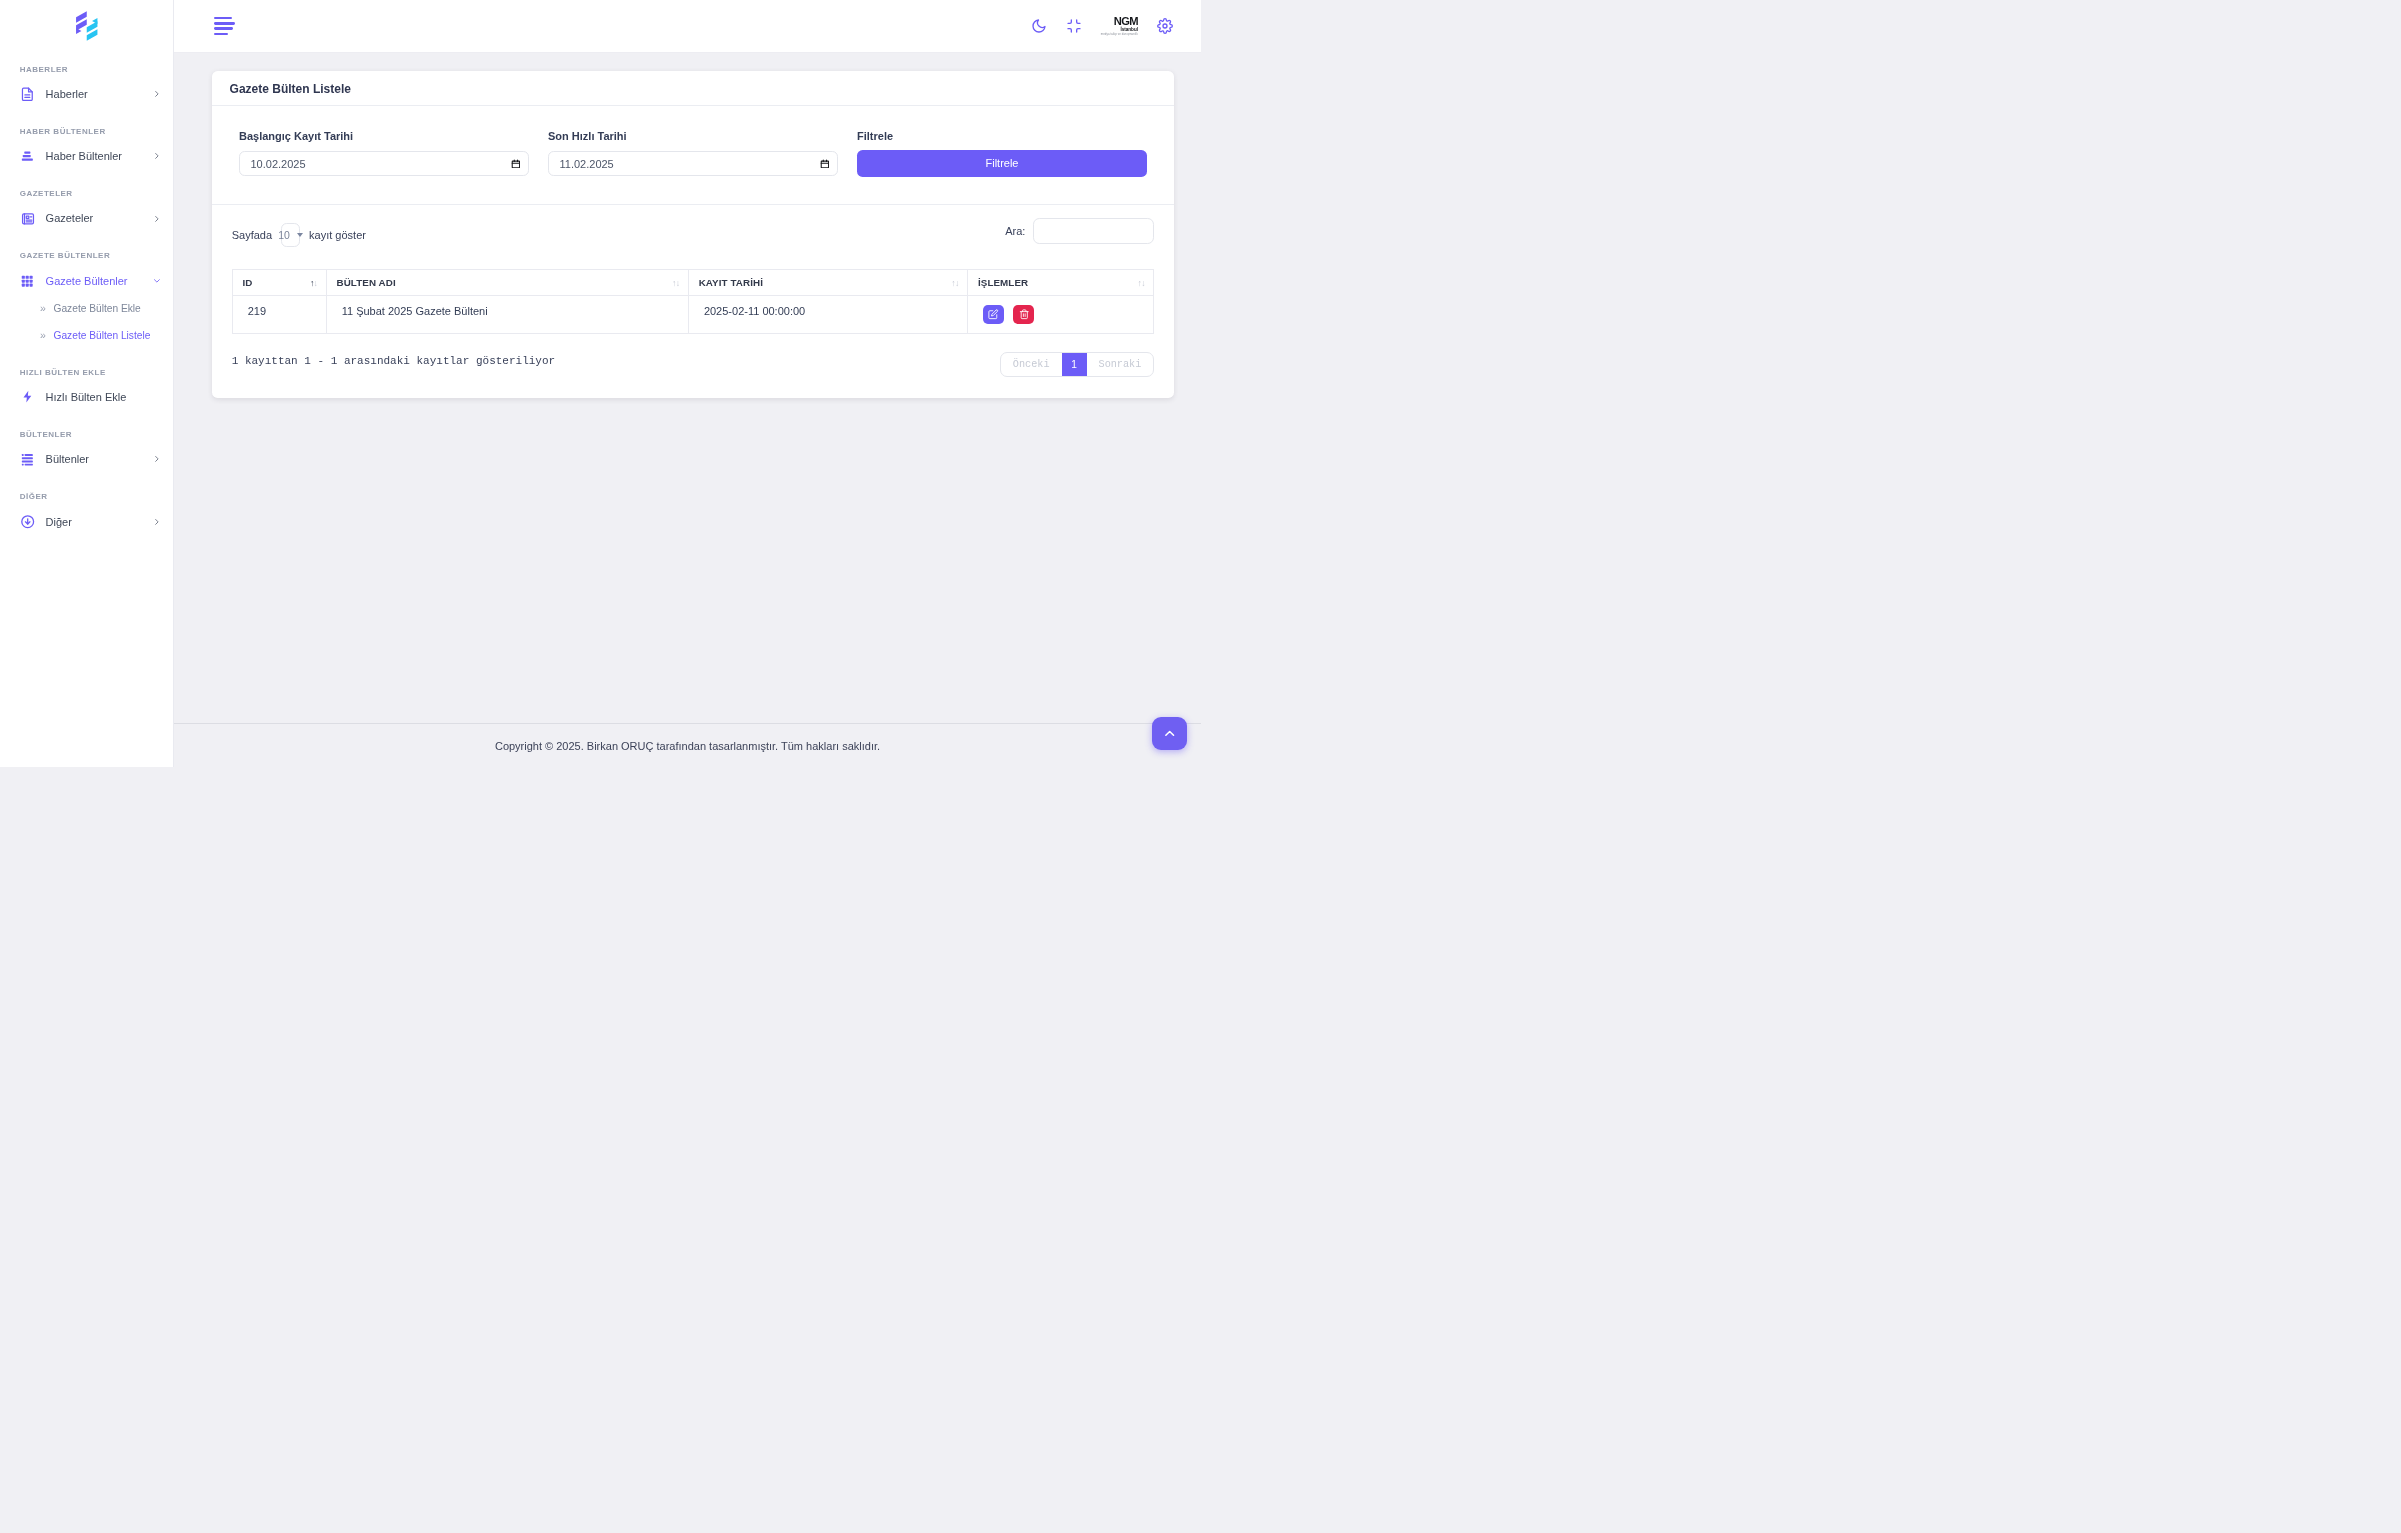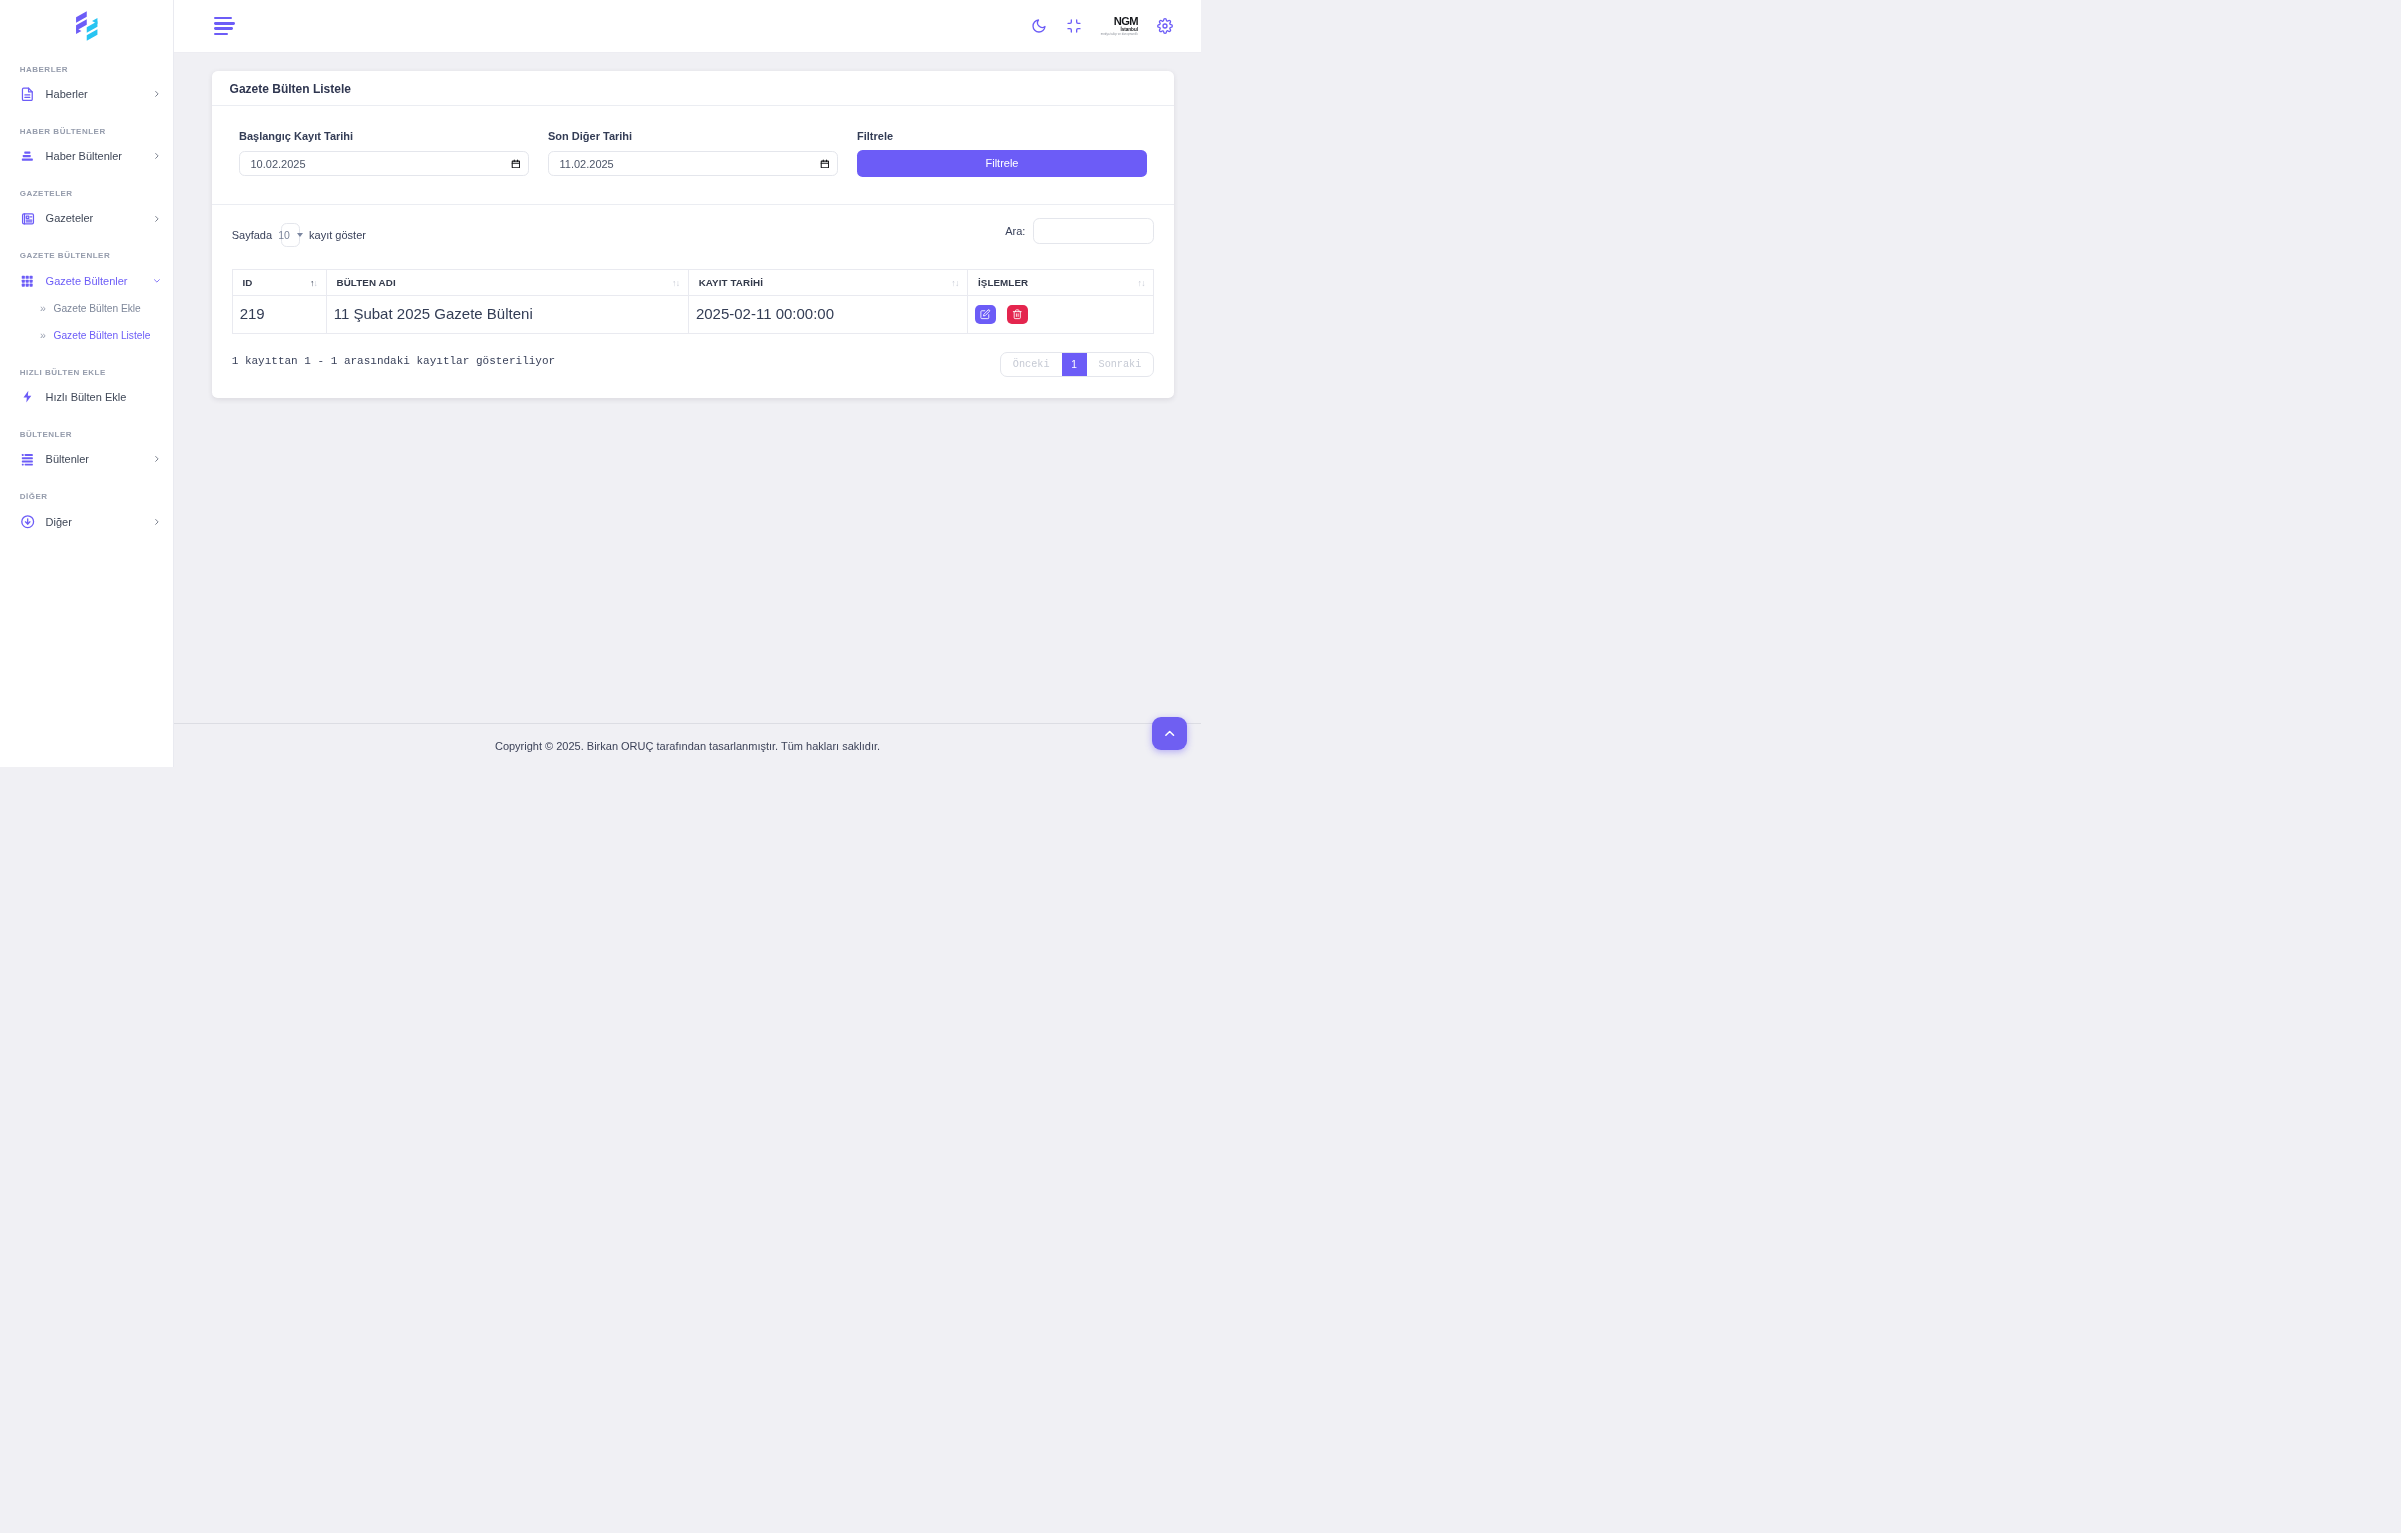--- a/index.html
+++ b/index.html
@@ -112,21 +112,21 @@
   table.data{width:100%;border-collapse:collapse;}
   table.data th,table.data td{border:0.7px solid #e9eaf0;text-align:left;}
   table.data th{
     padding:7px 9.8px;font-size:9.8px;font-weight:700;color:#333a4b;letter-spacing:0.1px;
   }
   .th-inner{display:flex;align-items:center;justify-content:space-between;}
   .sort{font-size:8.8px;letter-spacing:-1.4px;margin-left:5.6px;white-space:nowrap;}
   .sort .up{color:#c9ccd6;}
   .sort .down{color:#c9ccd6;position:relative;left:0.7px;}
   .sort.asc .up{color:#3a4257;}
-  table.data td{padding:9px 7px;font-size:15px;color:#333d55;vertical-align:top;height:37px;}
+  table.data td{padding:9px 15px;font-size:11px;color:#333d55;vertical-align:top;height:37px;}
   .col-id{width:10.2%;}
   .col-name{width:39.3%;}
   .col-date{width:30.3%;}
   .col-actions{width:20.2%;}
   .btn-sq{
     width:21px;height:19px;border:none;border-radius:4.9px;cursor:pointer;
     display:inline-flex;align-items:center;justify-content:center;margin-right:6.3px;color:#fff;
   }
   .btn-edit{background:var(--primary);}
   .btn-del{background:var(--danger);}
@@ -360,21 +360,21 @@
                 <svg width="9.8" height="9.8" viewBox="0 0 24 24" fill="none" stroke="currentColor" stroke-width="2.6" stroke-linecap="round">
                   <rect x="3" y="5" width="18" height="16" rx="1"></rect>
                     <line x1="3" y1="10" x2="21" y2="10"></line>
                     <line x1="8" y1="2.5" x2="8" y2="6"></line>
                     <line x1="16" y1="2.5" x2="16" y2="6"></line>
                 </svg>
               </span>
             </div>
           </div>
           <div class="fcol">
-            <div class="flabel">Son Diğer Tarihi</div>
+            <div class="flabel">Son Hızlı Tarihi</div>
             <div class="finput">
               <input type="text" readonly="" value="11.02.2025" style="">
               <span class="cal-icon">
                 <svg width="9.8" height="9.8" viewBox="0 0 24 24" fill="none" stroke="currentColor" stroke-width="2.6" stroke-linecap="round">
                   <rect x="3" y="5" width="18" height="16" rx="1"></rect>
                     <line x1="3" y1="10" x2="21" y2="10"></line>
                     <line x1="8" y1="2.5" x2="8" y2="6"></line>
                     <line x1="16" y1="2.5" x2="16" y2="6"></line>
                 </svg>
               </span>

